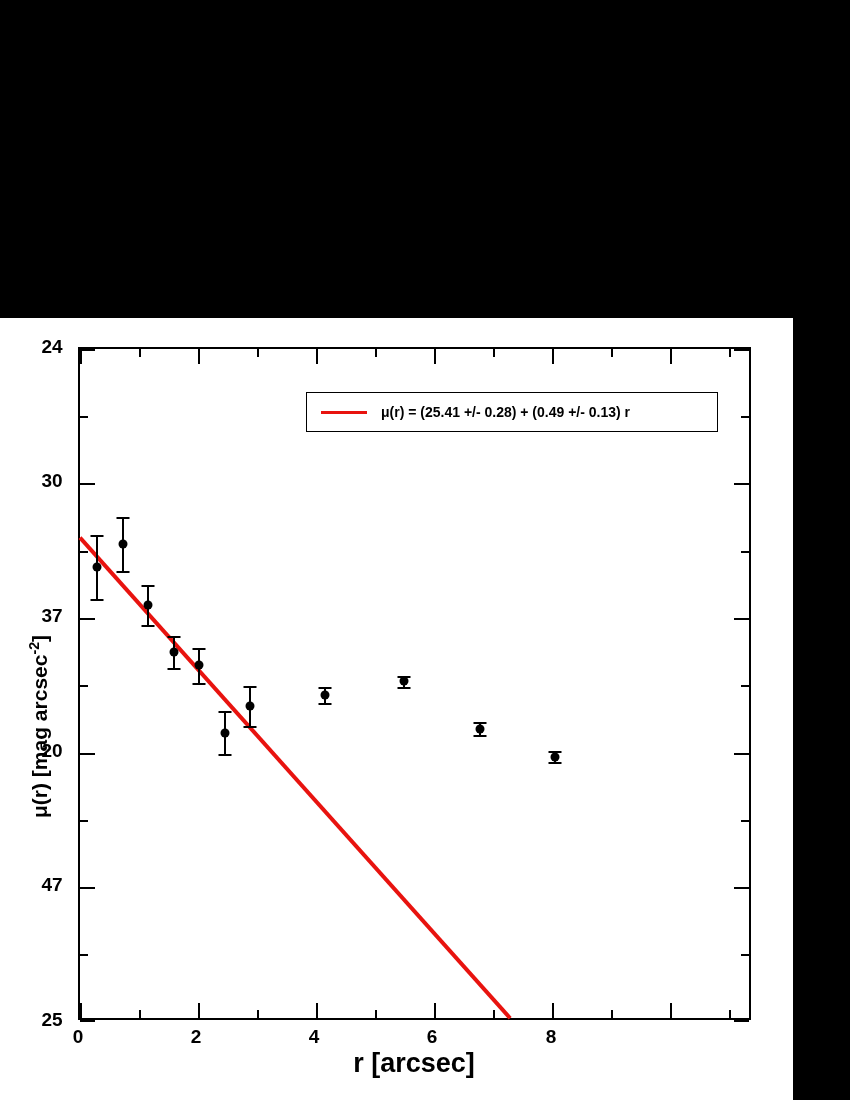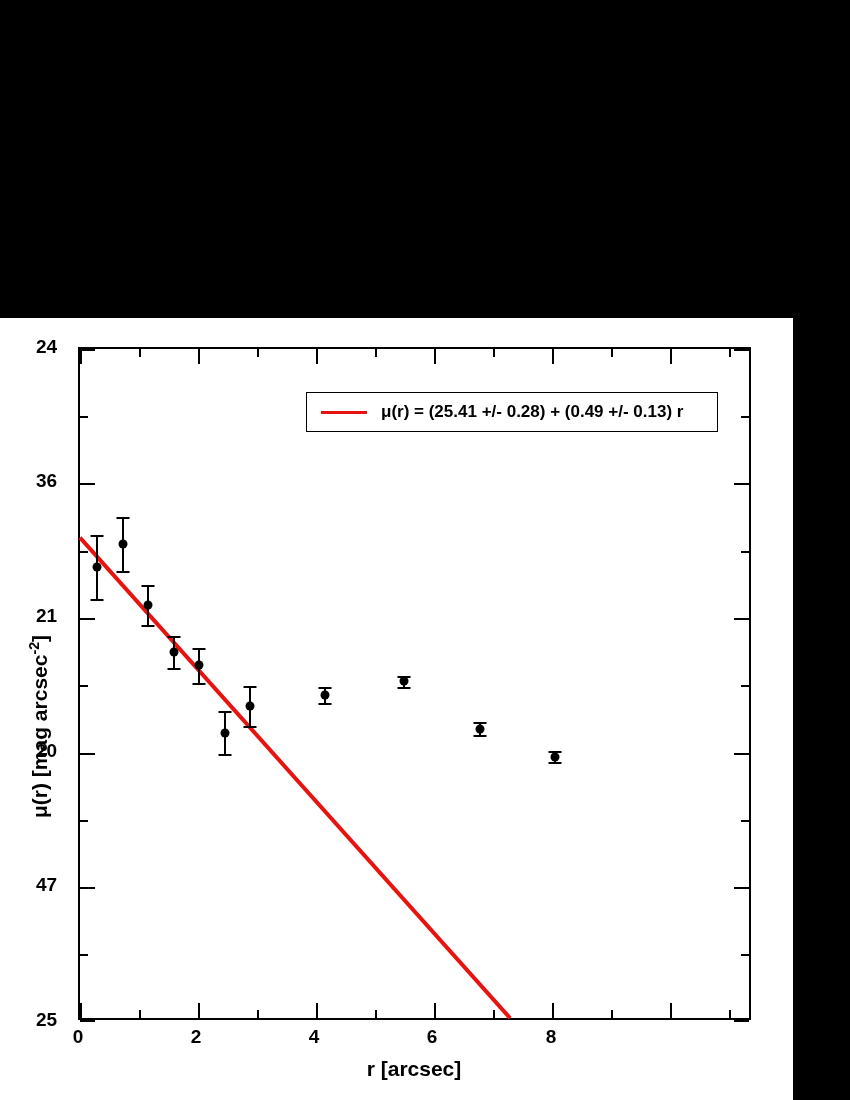--- a/index.html
+++ b/index.html
@@ -51,30 +51,29 @@
     font-weight: bold;
     color: #000000;
     font-family: "Liberation Sans", sans-serif;
     white-space: nowrap;
   }
   .xticklabel {
     transform: translateX(-50%);
   }
   .yticklabel {
     transform: translateY(-50%);
-    text-align: left;
+    text-align: center;
   }
   #xlabel {
     position: absolute;
-    font-size: 21px;
-    font-weight: bold;
-    color: #000000;
-    white-space: nowrap;
-    transform: translateX(-50%);
-    margin-top: 9px;
+    font-size: 27px;
+    font-weight: bold;
+    color: #000000;
+    white-space: nowrap;
+    transform: translateX(-50%);
   }
   #ylabel {
     position: absolute;
     font-size: 21px;
     font-weight: bold;
     color: #000000;
     white-space: nowrap;
     transform-origin: 0 0;
     transform: rotate(-90deg);
   }
@@ -122,41 +121,41 @@
   }
   #legend-swatch {
     width: 46px;
     height: 3px;
     background: #e8130f;
     margin-left: 14px;
     margin-right: 14px;
     flex: none;
   }
   #legend-text {
-    font-size: 17px;
+    font-size: 14px;
     font-weight: bold;
     color: #000000;
     white-space: nowrap;
   }
 </style>
 </head>
 <body>
 
 <div id="page">
   <div id="figure">
 
     <div id="ylabel" style="left:26px; top:500px;">
       <span>μ(r) [mag arcsec</span><sup>-2</sup><span>]</span>
     </div>
 
     <div id="xlabel" style="left:414px; top:730px;">r [arcsec]</div>
 
     <div class="yticklabel" style="left:36px; top:29px; width:32px;">24</div>
-    <div class="yticklabel" style="left:36px; top:163px; width:32px;">36</div>
-    <div class="yticklabel" style="left:36px; top:298px; width:32px;">21</div>
+    <div class="yticklabel" style="left:36px; top:163px; width:32px;">30</div>
+    <div class="yticklabel" style="left:36px; top:298px; width:32px;">37</div>
     <div class="yticklabel" style="left:36px; top:433px; width:32px;">20</div>
     <div class="yticklabel" style="left:36px; top:567px; width:32px;">47</div>
     <div class="yticklabel" style="left:36px; top:702px; width:32px;">25</div>
 
     <div class="xticklabel" style="left:78px; top:708px;">0</div>
     <div class="xticklabel" style="left:196px; top:708px;">2</div>
     <div class="xticklabel" style="left:314px; top:708px;">4</div>
     <div class="xticklabel" style="left:432px; top:708px;">6</div>
     <div class="xticklabel" style="left:551px; top:708px;">8</div>
     <div class="xticklabel" style="left:669px; top:681px;">10</div>

